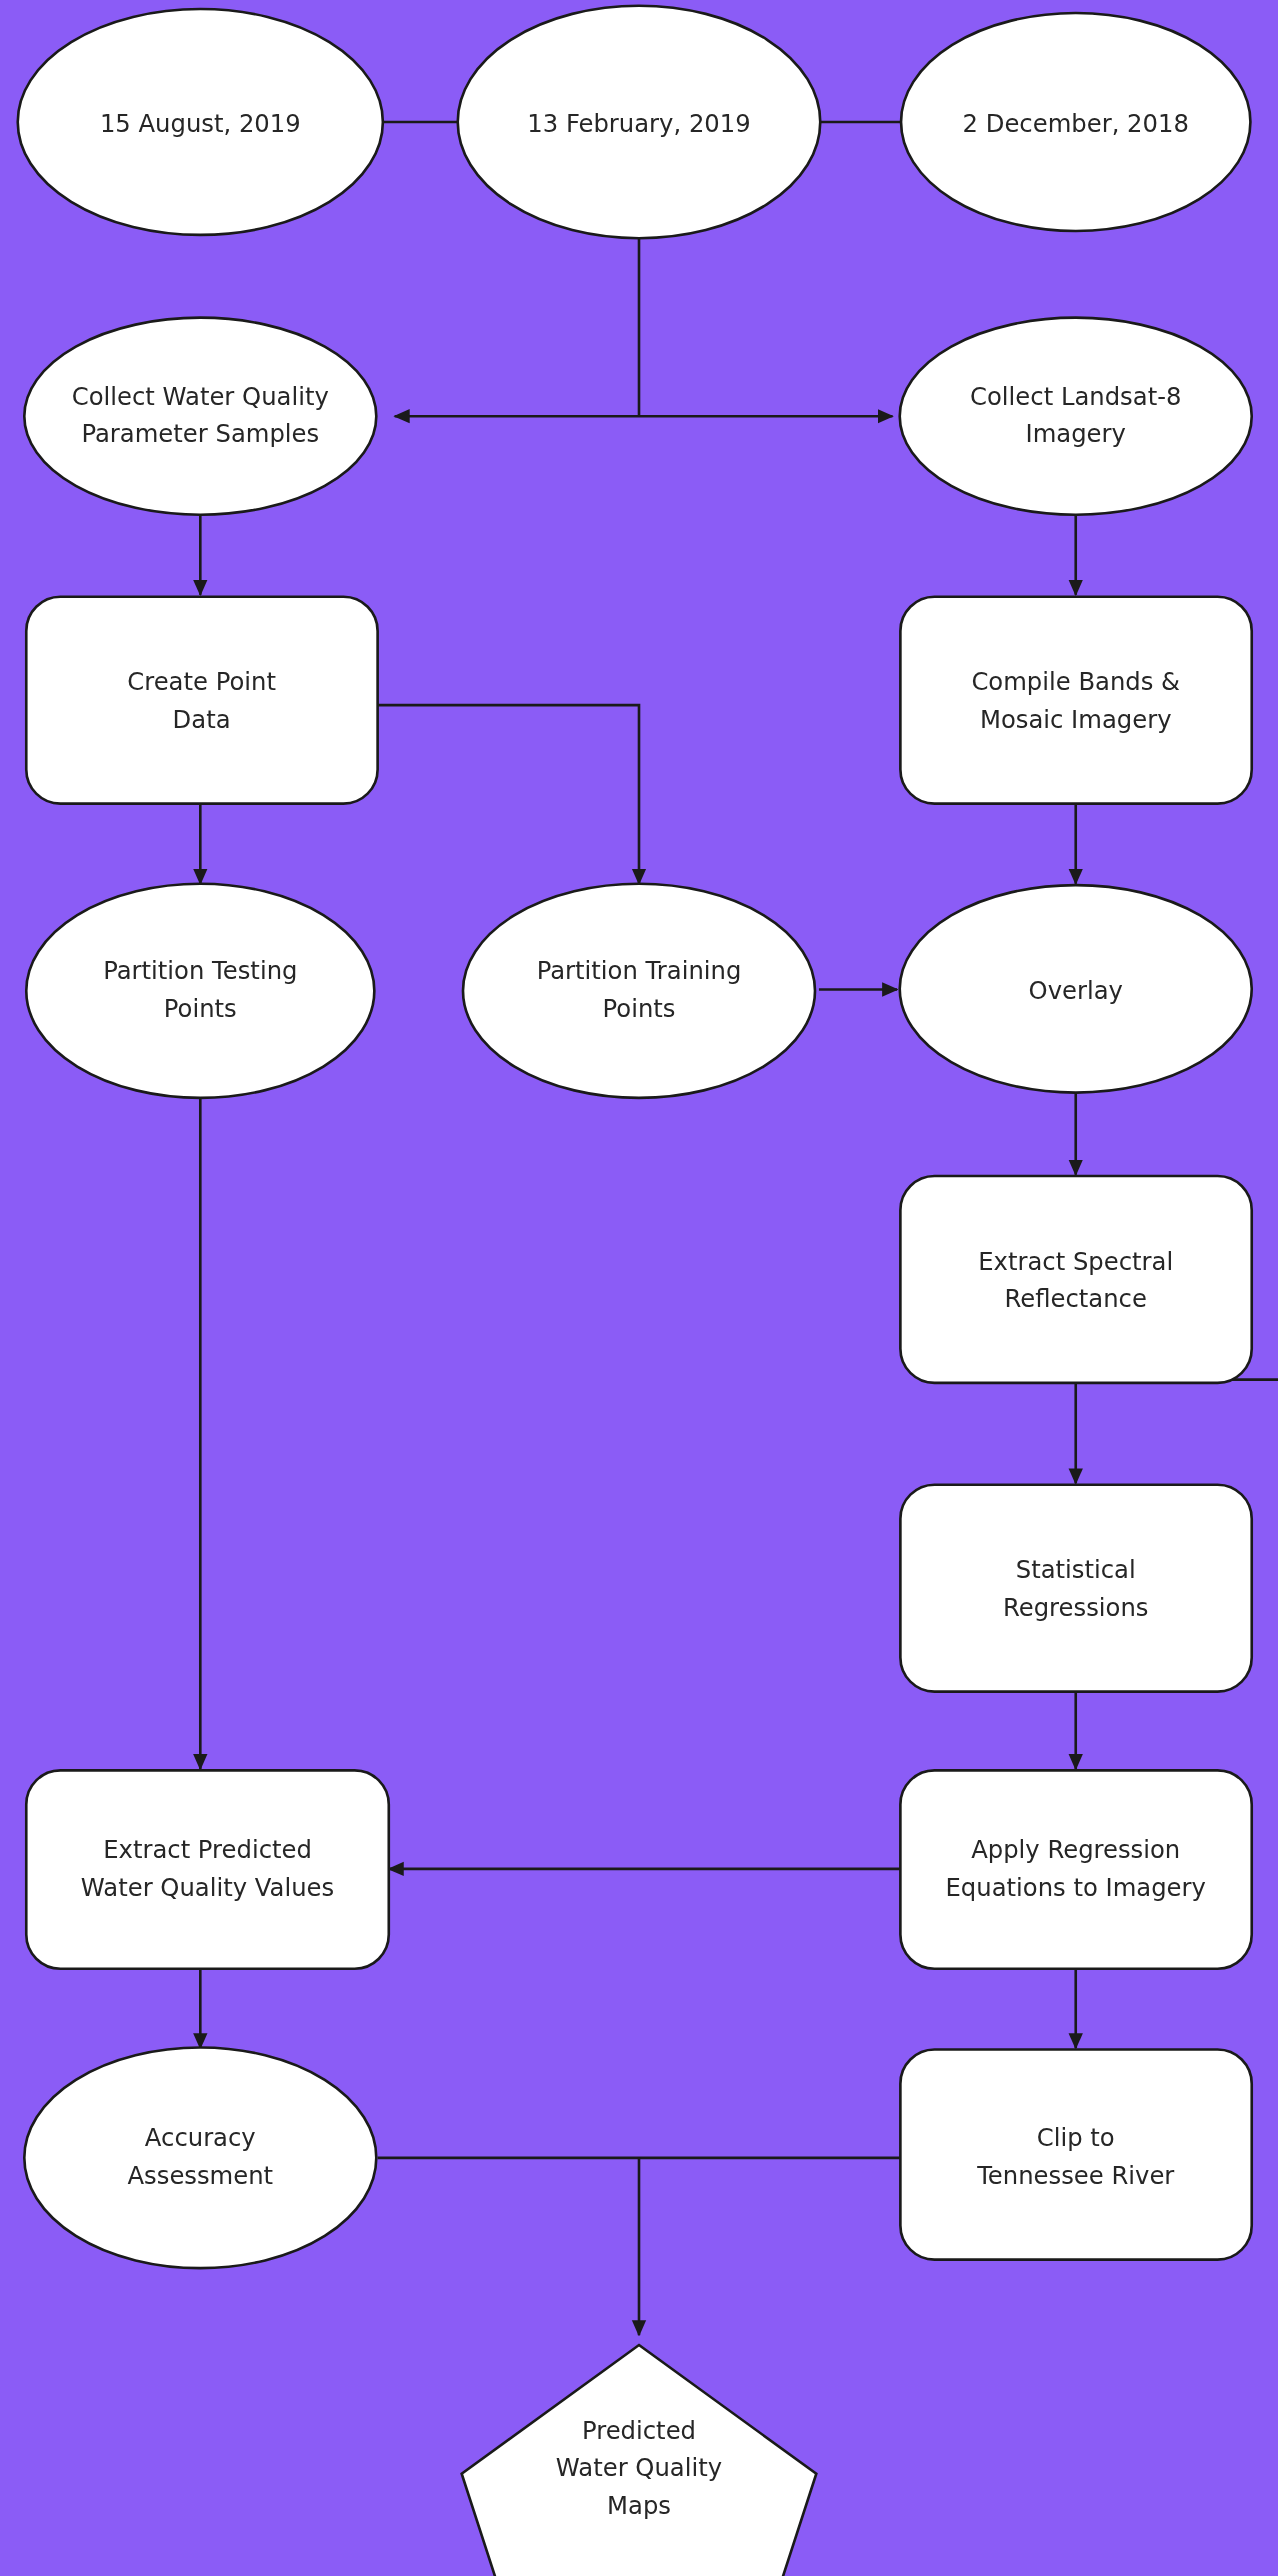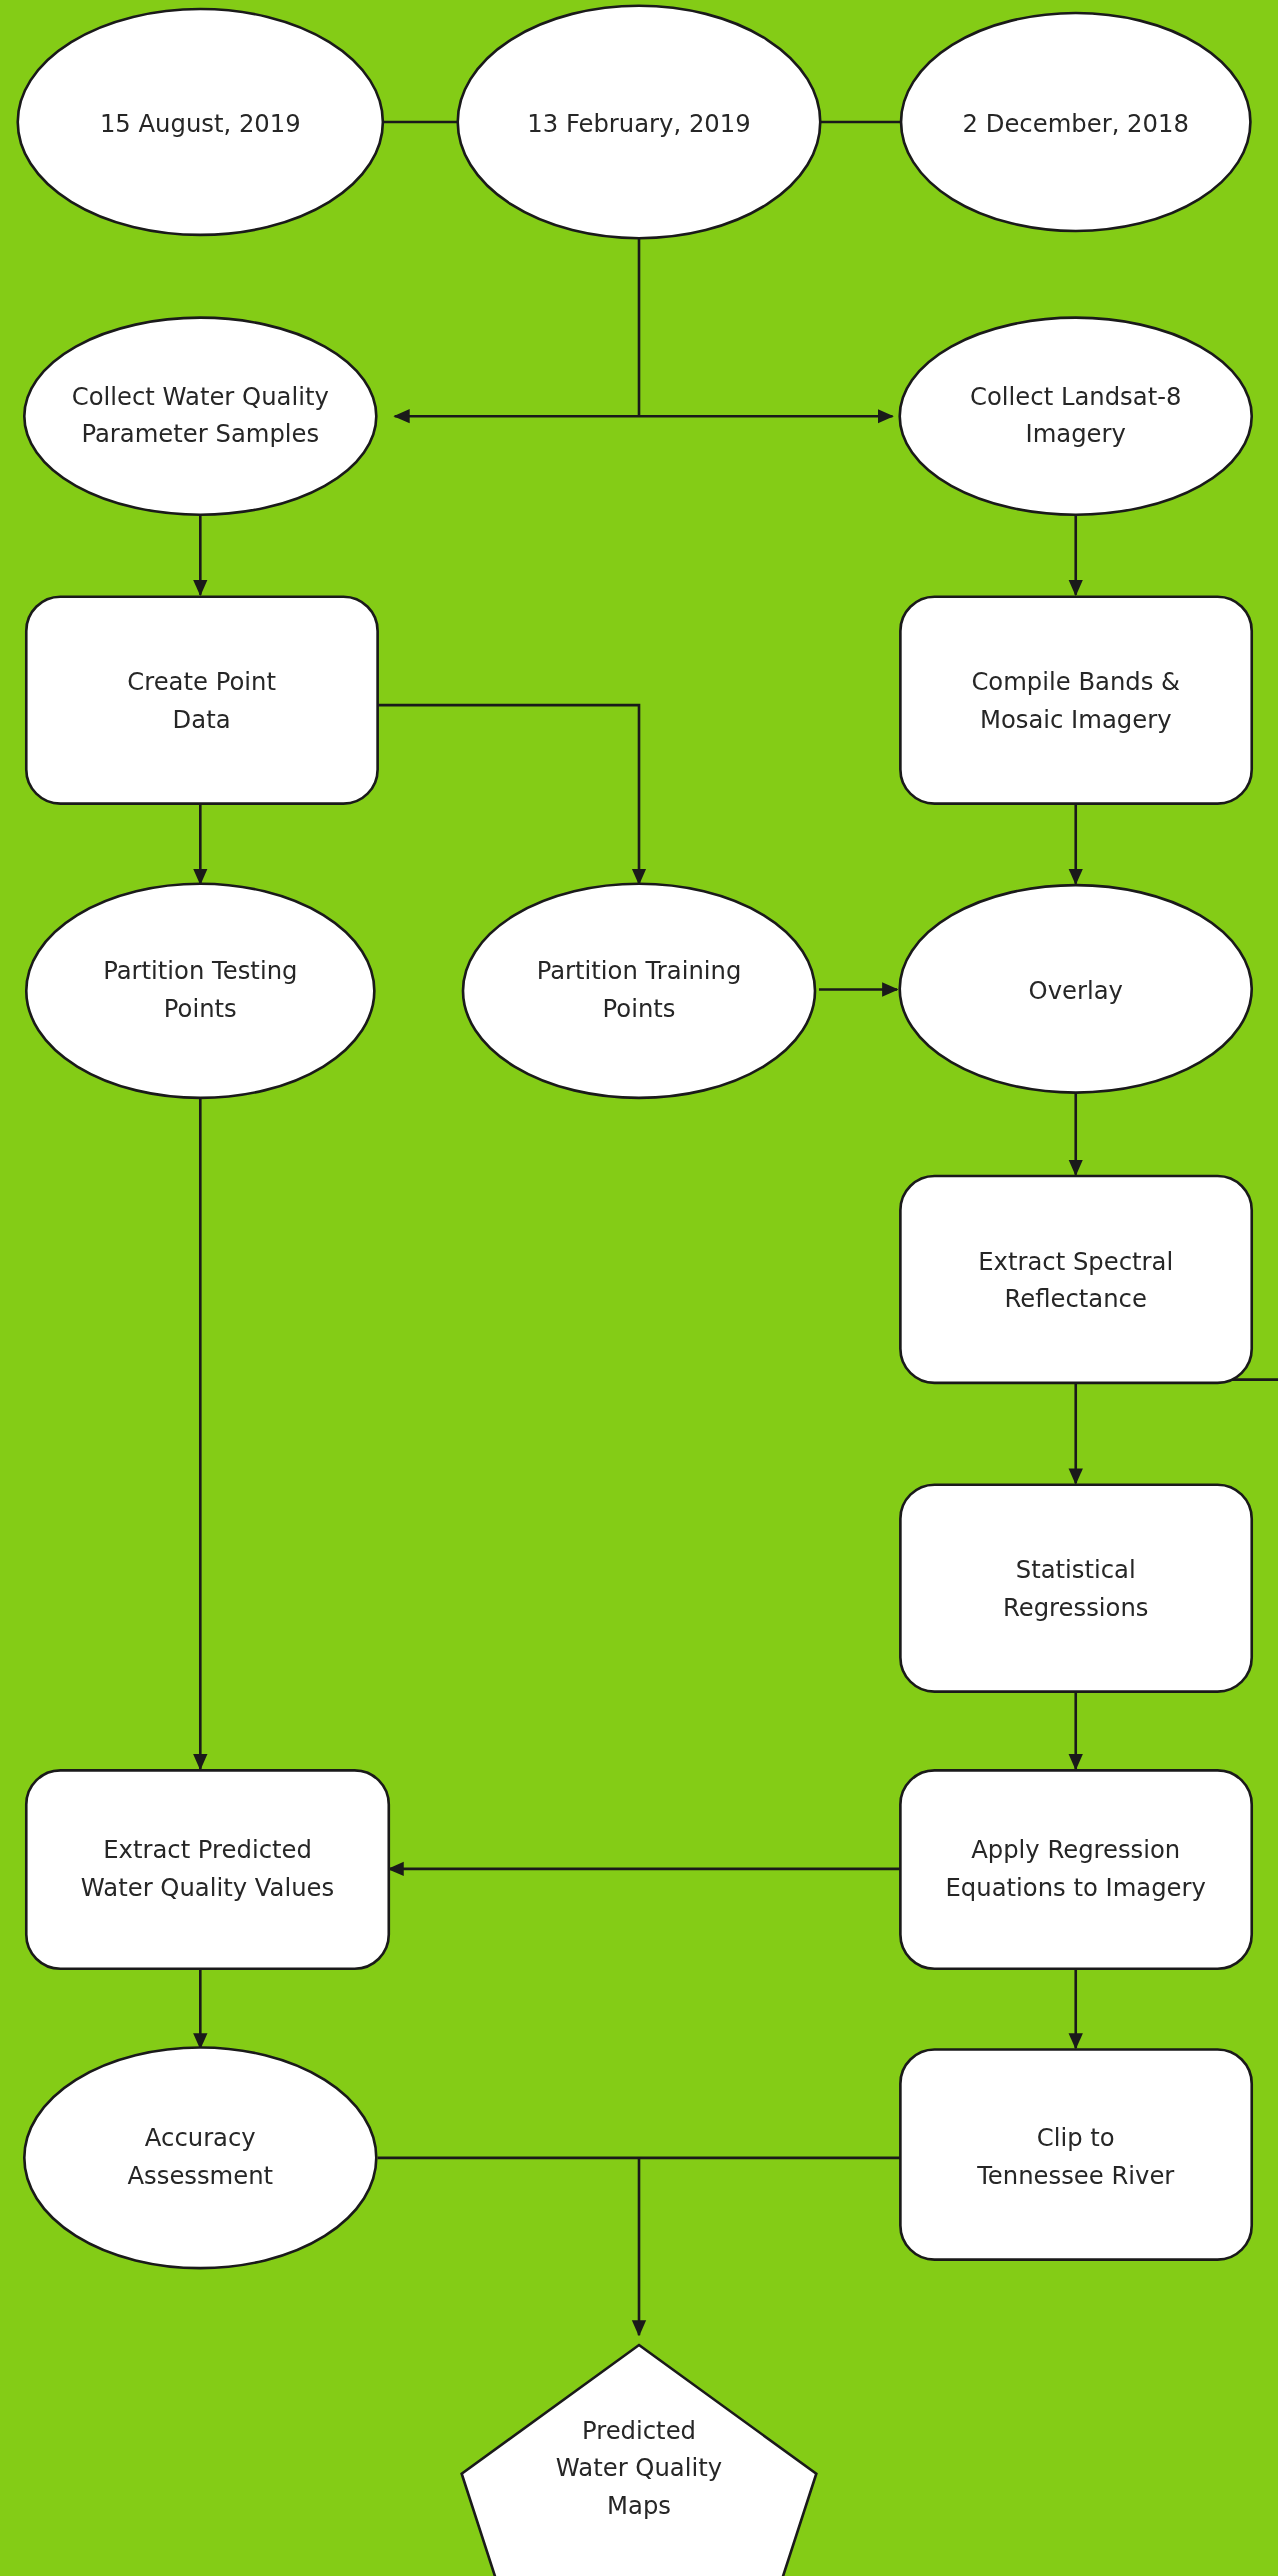--- a/index.html
+++ b/index.html
@@ -11,21 +11,21 @@
   body {
     width: 1278px;
     height: 2576px;
     font-family: "DejaVu Sans", sans-serif;
     overflow: hidden;
   }
   #flowchart-root {
     position: relative;
     width: 1278px;
     height: 2576px;
-    background: #84cc16;
+    background: #8b5cf6;
   }
   svg#diagram {
     display: block;
     width: 1278px;
     height: 2576px;
   }
   .node-shape {
     fill: #ffffff;
     stroke: #1a1a1a;
     stroke-width: 4;

